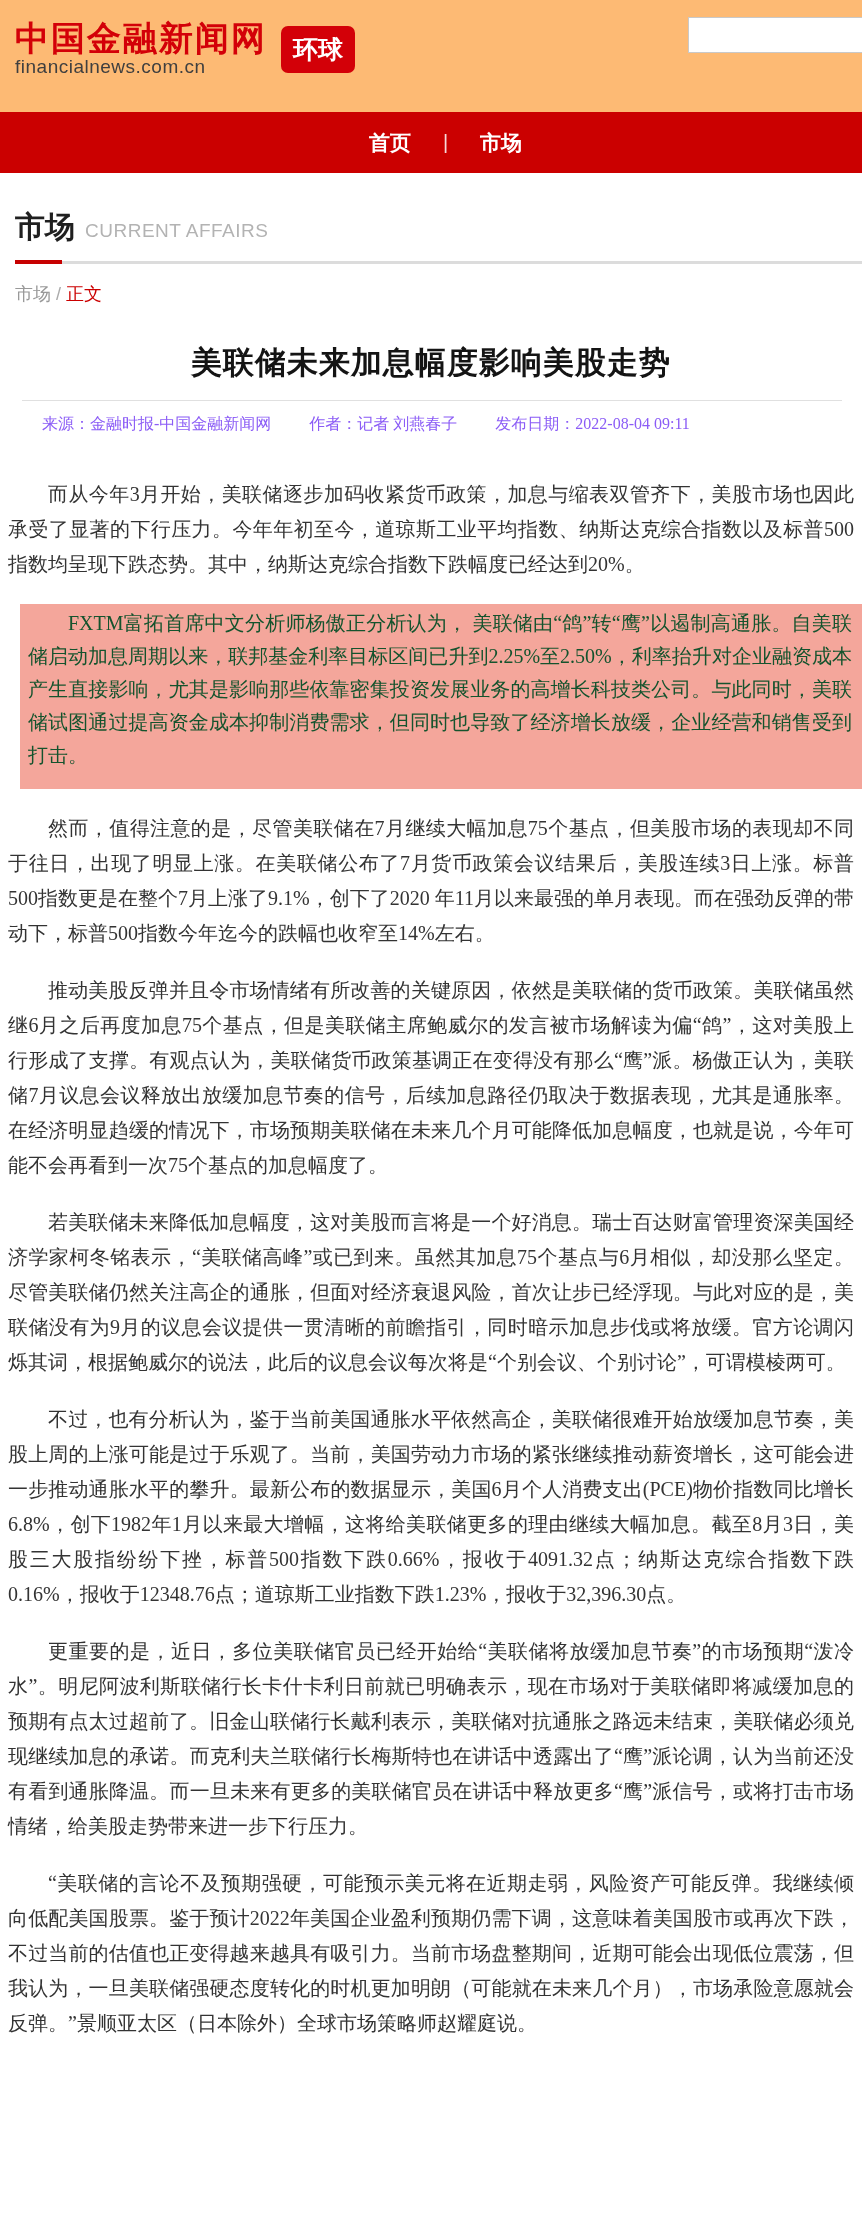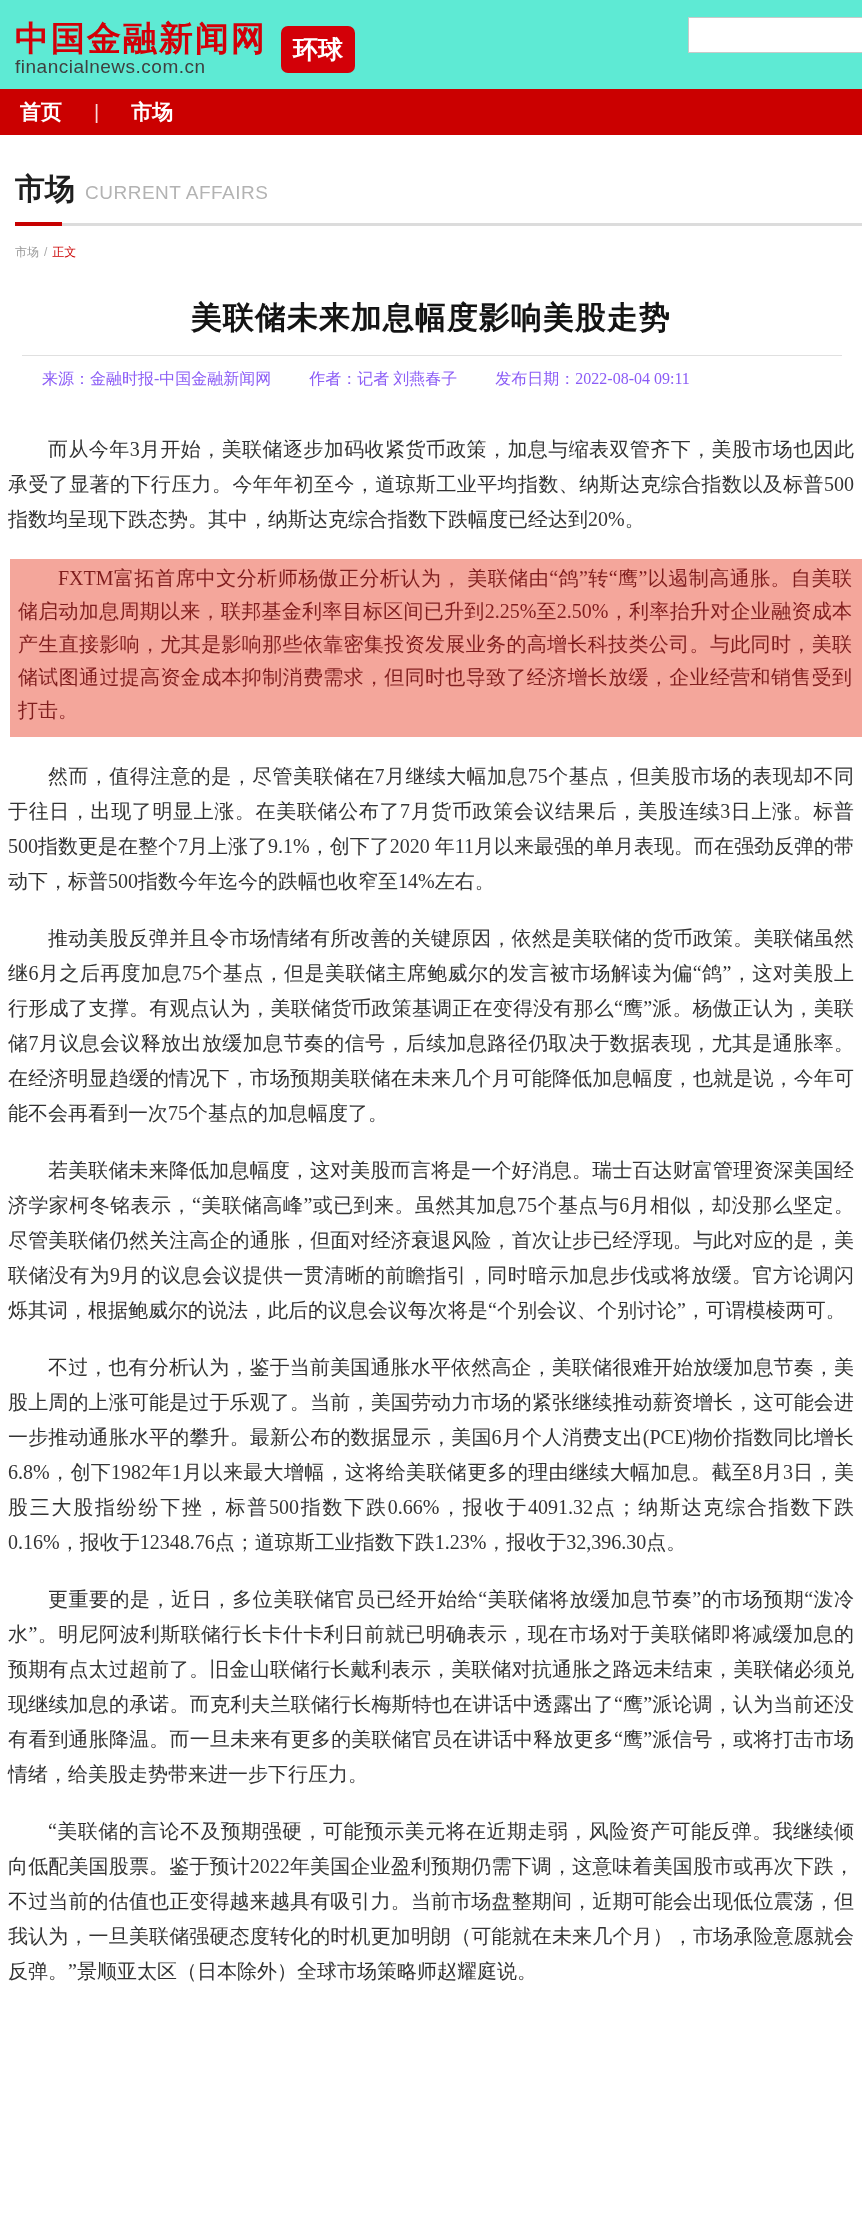--- a/index.html
+++ b/index.html
@@ -10,22 +10,22 @@
     font-family: "Liberation Sans", "DejaVu Sans", sans-serif;
     color: #333;
     overflow-x: hidden;
     position: relative;
   }
   .page { width: 862px; overflow: hidden; }
 
   
   .site-header {
     position: relative;
-    height: 89px;
-    background: #5eead4;
+    height: 112px;
+    background: #fdba74;
   }
   .logo-wrap {
     position: absolute;
     left: 15px; top: 20px;
     display: flex;
     align-items: center;
   }
   .logo-text { display: flex; flex-direction: column; cursor: pointer; }
   .logo-title {
     font-size: 34px;
@@ -57,26 +57,27 @@
     width: 210px; height: 36px;
     border: 1px solid #c9c9c9;
     background: #fff;
     outline: none;
     font-size: 16px;
     padding: 0 8px;
   }
 
   
   .main-nav {
-    height: 46px;
+    height: 61px;
     background: #cb0000;
     display: flex;
     align-items: center;
-    padding-left: 20px;
+    padding-left: 29px;
     color: #fff;
+    justify-content: center;
   }
   .nav-item {
     font-size: 21px;
     font-weight: bold;
     color: #fff;
     text-decoration: none;
     cursor: pointer;
   }
   .nav-divider {
     margin: 0 32px;
@@ -107,21 +108,21 @@
     padding-top: 1px;
   }
   .section-rule .rule-red {
     position: absolute;
     left: 0; top: 0;
     width: 47px; height: 4px;
     background: #c70000;
   }
   .breadcrumb {
     margin: 18px 0 0 15px;
-    font-size: 12px;
+    font-size: 18px;
     color: #999;
   }
   .breadcrumb .crumb-parent { color: #999; cursor: pointer; }
   .breadcrumb .crumb-sep { margin: 0 5px; color: #aaa; }
   .breadcrumb .crumb-current { color: #cb0000; }
 
   
   .article-title {
     margin-top: 36px;
     text-align: center;
@@ -153,24 +154,24 @@
     color: #333;
   }
   .article-body p.para {
     line-height: 35px;
     text-indent: 2em;
     margin-bottom: 22px;
     text-align: justify;
   }
   .article-body p.para.highlight {
     background: #f4a69b;
-    color: #7f1d1d;
-    margin-left: 2px;
+    color: #14532d;
+    margin-left: 12px;
     margin-right: -8px;
-    padding: 3px 10px 10px 8px;
+    padding: 3px 10px 17px 8px;
     line-height: 33px;
   }
 </style>
 </head>
 <body>
 
 <div class="page">
 
   <header class="site-header">
     <div class="logo-wrap">

